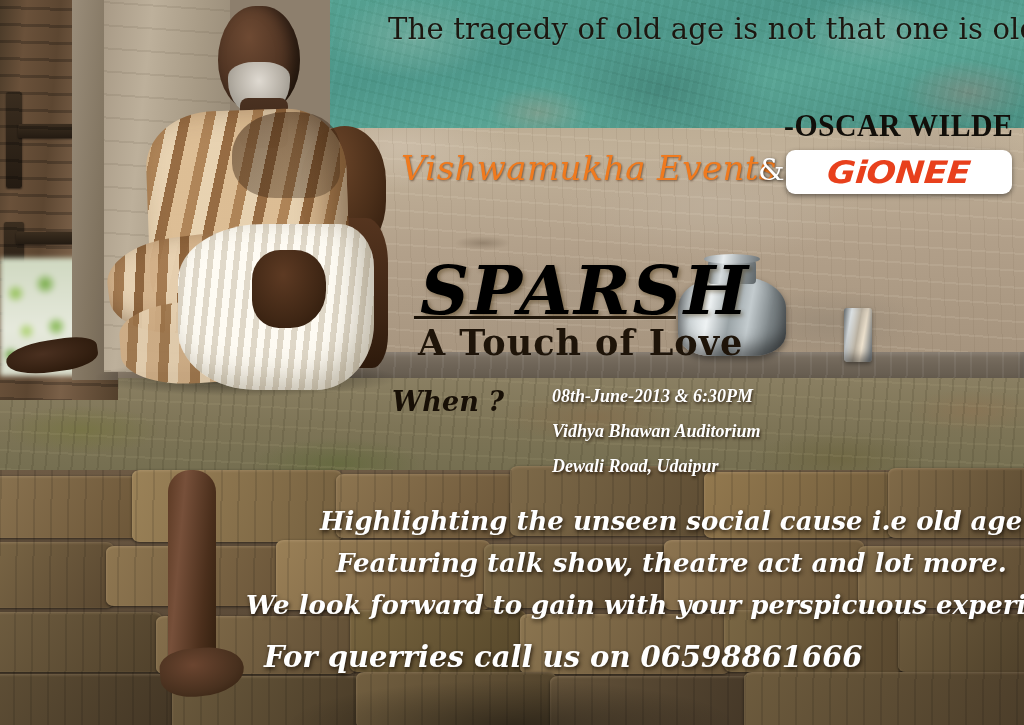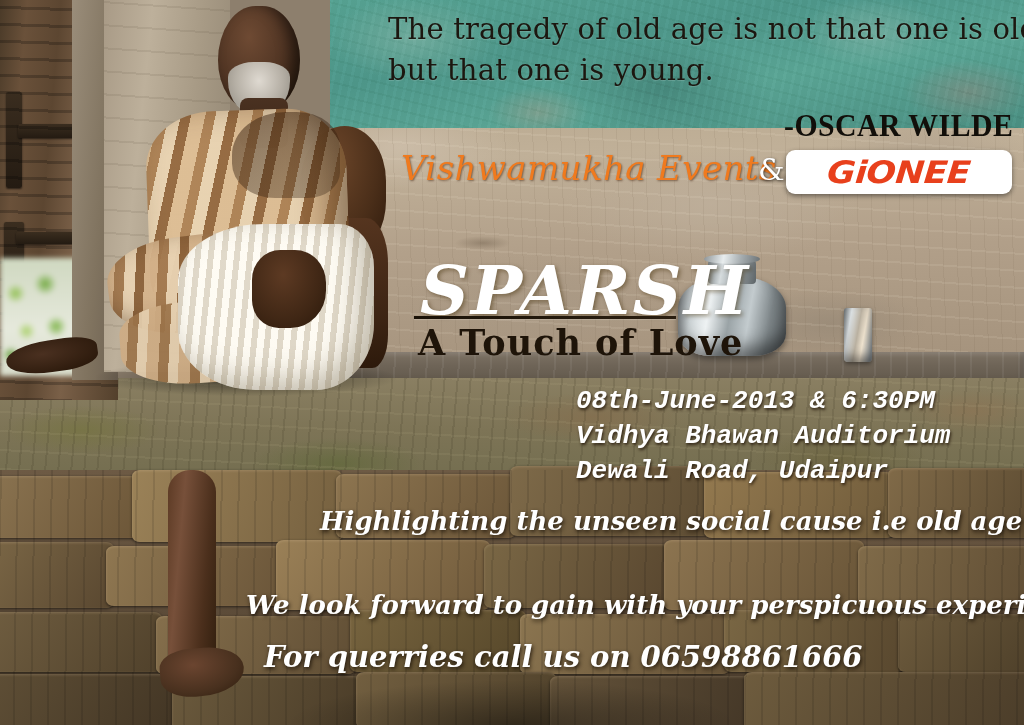--- a/index.html
+++ b/index.html
@@ -329,21 +329,21 @@
     font-family:"DejaVu Serif", serif;
     font-style:italic; font-weight:bold;
     font-size:29px; color:#ffffff;
     text-shadow:1px 2px 3px rgba(40,24,10,.75);
   }
 
   #sparsh{
     left:420px; top:250px;
     font-family:"DejaVu Serif", serif;
     font-style:italic; font-weight:bold;
-    font-size:68px; color:#ffffff;
+    font-size:68px; color:#000000;
     letter-spacing:2px;
     text-shadow:2px 2px 4px rgba(60,40,0,.45);
   }
 
   #rule{
     position:absolute; left:414px; top:316px; width:262px; height:3px;
     background:linear-gradient(90deg,#1a1208,#2a1e10);
     box-shadow:0 1px 1px rgba(255,255,255,.2);
   }
 
@@ -357,25 +357,24 @@
 
   .q-label{
     font-family:"DejaVu Serif", serif;
     font-style:italic; font-weight:bold;
     font-size:27px; color:#170f06;
   }
   #lbl-when{ left:392px; top:386px; }
   #lbl-where{ left:392px; top:421px; }
 
   .q-value{
-    font-family:Liberation Mono, monospace;
+    font-family:Liberation Serif, serif;
     font-style:italic; font-weight:bold;
-    font-size:26px; color:#ffffff;
+    font-size:18px; color:#ffffff;
     text-shadow:1px 2px 3px rgba(30,18,6,.8);
-    margin-left:24px;
   }
   #val-when{ left:552px; top:386px; }
   #val-where1{ left:552px; top:421px; }
   #val-where2{ left:552px; top:456px; }
 
   .body-line{
     font-family:"DejaVu Serif", serif;
     font-style:italic; font-weight:bold;
     font-size:26px; color:#ffffff;
     text-shadow:1px 2px 4px rgba(20,12,4,.85);
@@ -465,40 +464,41 @@
       <div id="pot-body"></div>
       <div id="pot-neck"></div>
       <div id="pot-rim"></div>
     </div>
     <div class="layer" id="tumbler"></div>
   </div>
 
   <div id="text-layer">
 
     <div class="t quote" id="quote-l1">The tragedy of old age is not that one is old,</div>
-    <div class="t quote" id="quote-l2">but that one is young.</div>
     <div class="t" id="attribution">-OSCAR WILDE</div>
 
     <div class="t" id="org-name">Vishwamukha Events</div>
     <div class="t" id="ampersand">&amp;</div>
 
     <div id="gionee-badge">
       <span id="gionee-text">GiONEE</span>
     </div>
 
 
     <div class="t" id="sparsh">SPARSH</div>
 
     <div id="rule"></div>
 
     <div class="t" id="tagline">A Touch of Love</div>
 
+    <div class="t q-label" id="lbl-when">When ?</div>
     <div class="t q-value" id="val-when">08th-June-2013 &amp; 6:30PM</div>
 
     <div class="t q-value" id="val-where1">Vidhya Bhawan Auditorium</div>
     <div class="t q-value" id="val-where2">Dewali Road, Udaipur</div>
 
     <div class="t body-line" id="body1">Highlighting the unseen social cause i.e old age</div>
+    <div class="t body-line" id="body2">Featuring talk show, theatre act and lot more.</div>
     <div class="t body-line" id="body3">We look forward to gain with your perspicuous experience.</div>
 
     <div class="t" id="contact">For querries call us on 06598861666</div>
   </div>
 </div>
 
 </body></html>

